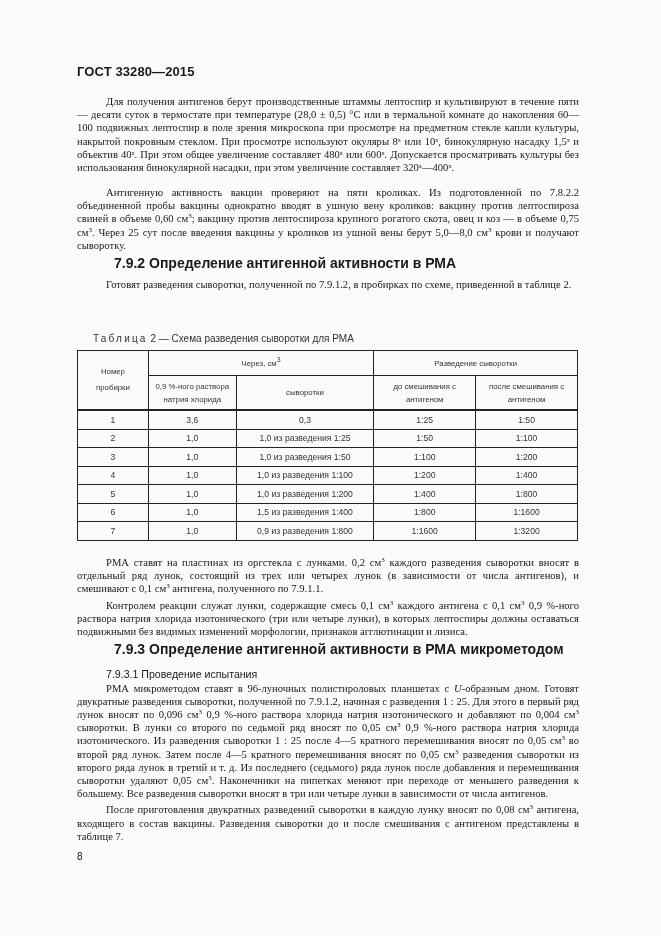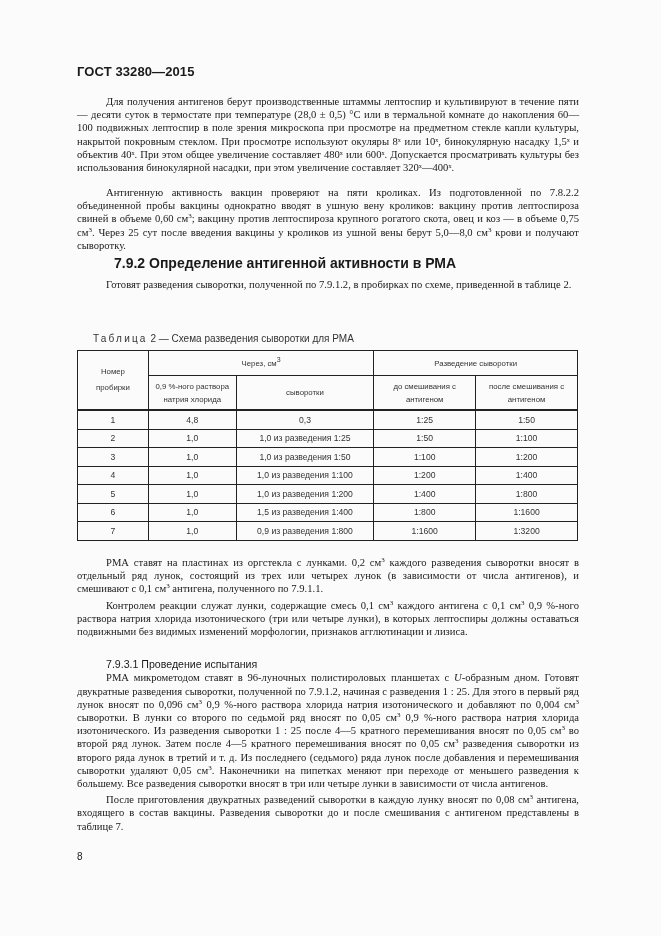--- a/index.html
+++ b/index.html
@@ -54,21 +54,21 @@
     <td colspan="2">Разведение сыворотки</td>
   </tr>
   <tr class="hrow2">
     <td style="padding:0 4px;">0,9 %-ного раствора натрия хлорида</td>
     <td>сыворотки</td>
     <td style="padding:0 14px;text-align:center;">до смешивания с антигеном</td>
     <td style="padding:0 12px;">после смешивания с антигеном</td>
   </tr>
   <tr>
         <td>1</td>
-        <td>4,8</td>
+        <td>3,6</td>
         <td>0,3</td>
         <td>1:25</td>
         <td>1:50</td>
       </tr>
   <tr>
         <td>2</td>
         <td>1,0</td>
         <td>1,0 из разведения  1:25</td>
         <td>1:50</td>
         <td>1:100</td>
@@ -107,18 +107,19 @@
         <td>0,9 из разведения 1:800</td>
         <td>1:1600</td>
         <td>1:3200</td>
       </tr>
 </tbody>
   </table>
 
 <div class="text" style="top:556px;">
   <p class="p"><span>РМА ставят на пластинах из оргстекла с лунками. 0,2 см</span><sup>3</sup><span> каждого разведения сыворотки вносят в отдельный ряд лунок, состоящий из трех или четырех лунок (в зависимости от числа антигенов), и смешивают с 0,1 см</span><sup>3</sup><span> антигена, полученного по 7.9.1.1.</span></p>
   <p class="p" style="margin-top:3px;"><span>Контролем реакции служат лунки, содержащие смесь 0,1 см</span><sup>3</sup><span> каждого антигена с 0,1 см</span><sup>3</sup><span> 0,9 %-ного раствора натрия хлорида изотонического (три или четыре лунки), в которых лептоспиры должны оставаться подвижными без видимых изменений морфологии, признаков агглютинации и лизиса.</span></p>
-  <p class="sub" style="margin-top:20px;">7.9.3.1  Проведение испытания</p>
+  <p class="h2" style="margin-top:5px;">7.9.3  Определение антигенной активности в РМА микрометодом</p>
+  <p class="sub" style="margin-top:12px;">7.9.3.1  Проведение испытания</p>
   <p class="p"><span>РМА микрометодом ставят в 96-луночных полистироловых планшетах с </span><i>U</i><span>-образным дном. Готовят двукратные разведения сыворотки, полученной по 7.9.1.2, начиная с разведения 1 : 25. Для этого в первый ряд лунок вносят по 0,096 см</span><sup>3</sup><span> 0,9 %-ного раствора хлорида натрия изотонического и добавляют по 0,004 см</span><sup>3</sup><span> сыворотки. В лунки со второго по седьмой ряд вносят по 0,05 см</span><sup>3</sup><span> 0,9 %-ного раствора натрия хлорида изотонического. Из разведения сыворотки 1 : 25 после 4—5 кратного перемешивания вносят по 0,05 см</span><sup>3</sup><span> во второй ряд лунок. Затем после 4—5 кратного перемешивания вносят по 0,05 см</span><sup>3</sup><span> разведения сыворотки из второго ряда лунок в третий и т. д. Из последнего (седьмого) ряда лунок после добавления и перемешивания сыворотки удаляют 0,05 см</span><sup>3</sup><span>. Наконечники на пипетках меняют при переходе от меньшего разведения к большему. Все разведения сыворотки вносят в три или четыре лунки в зависимости от числа антигенов.</span></p>
   <p class="p" style="margin-top:3px;"><span>После приготовления двукратных разведений сыворотки в каждую лунку вносят по 0,08 см</span><sup>3</sup><span> антигена, входящего в состав вакцины. Разведения сыворотки до и после смешивания с антигеном представлены в таблице 7.</span></p>
 </div>
 
 <div class="pgnum">8</div>
 
 </body></html>

